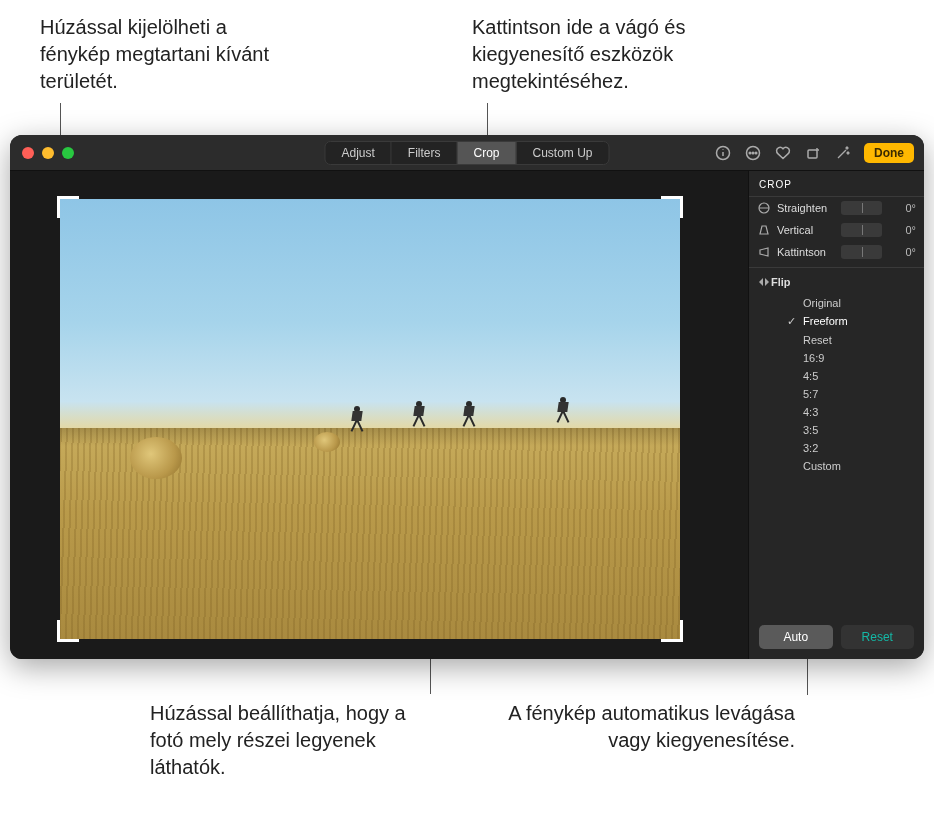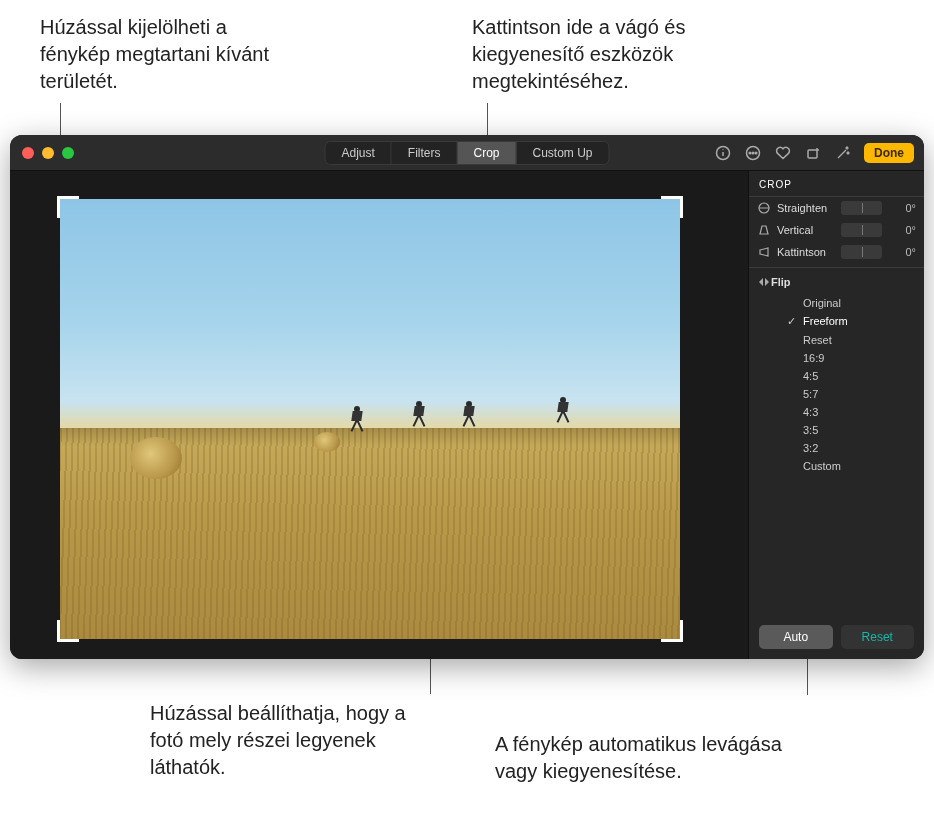--- a/index.html
+++ b/index.html
@@ -262,21 +262,21 @@
   .btn-auto { background:#5a5a5a; color:#fff; }
   .btn-reset { background:#333; color:#14b8a6; cursor:default; }
 
 </style>
 </head>
 <body>
 
 <div class="callout" style="left:40px; top:14px; width:260px;">Húzással kijelölheti a fénykép megtartani kívánt területét.</div>
 <div class="callout" style="left:472px; top:14px; width:300px;">Kattintson ide a vágó és kiegyenesítő eszközök megtekintéséhez.</div>
 <div class="callout" style="left:150px; top:700px; width:290px; text-align:left;">Húzással beállíthatja, hogy a fotó mely részei legyenek láthatók.</div>
-<div class="callout" style="left:495px; top:731px; width:300px; ">A fénykép automatikus levágása vagy kiegyenesítése.</div>
+<div class="callout" style="left:495px; top:700px; width:300px; text-align:right;">A fénykép automatikus levágása vagy kiegyenesítése.</div>
 
 <div class="callout-line" style="left:60px; top:103px; width:1px; height:62px;"></div>
 <div class="callout-line" style="left:487px; top:103px; width:1px; height:44px;"></div>
 <div class="callout-line" style="left:430px; top:612px; width:1px; height:82px;"></div>
 <div class="callout-line" style="left:807px; top:657px; width:1px; height:38px;"></div>
 
 <div class="window">
 
   <div class="titlebar">
     <div class="traffic-lights">

